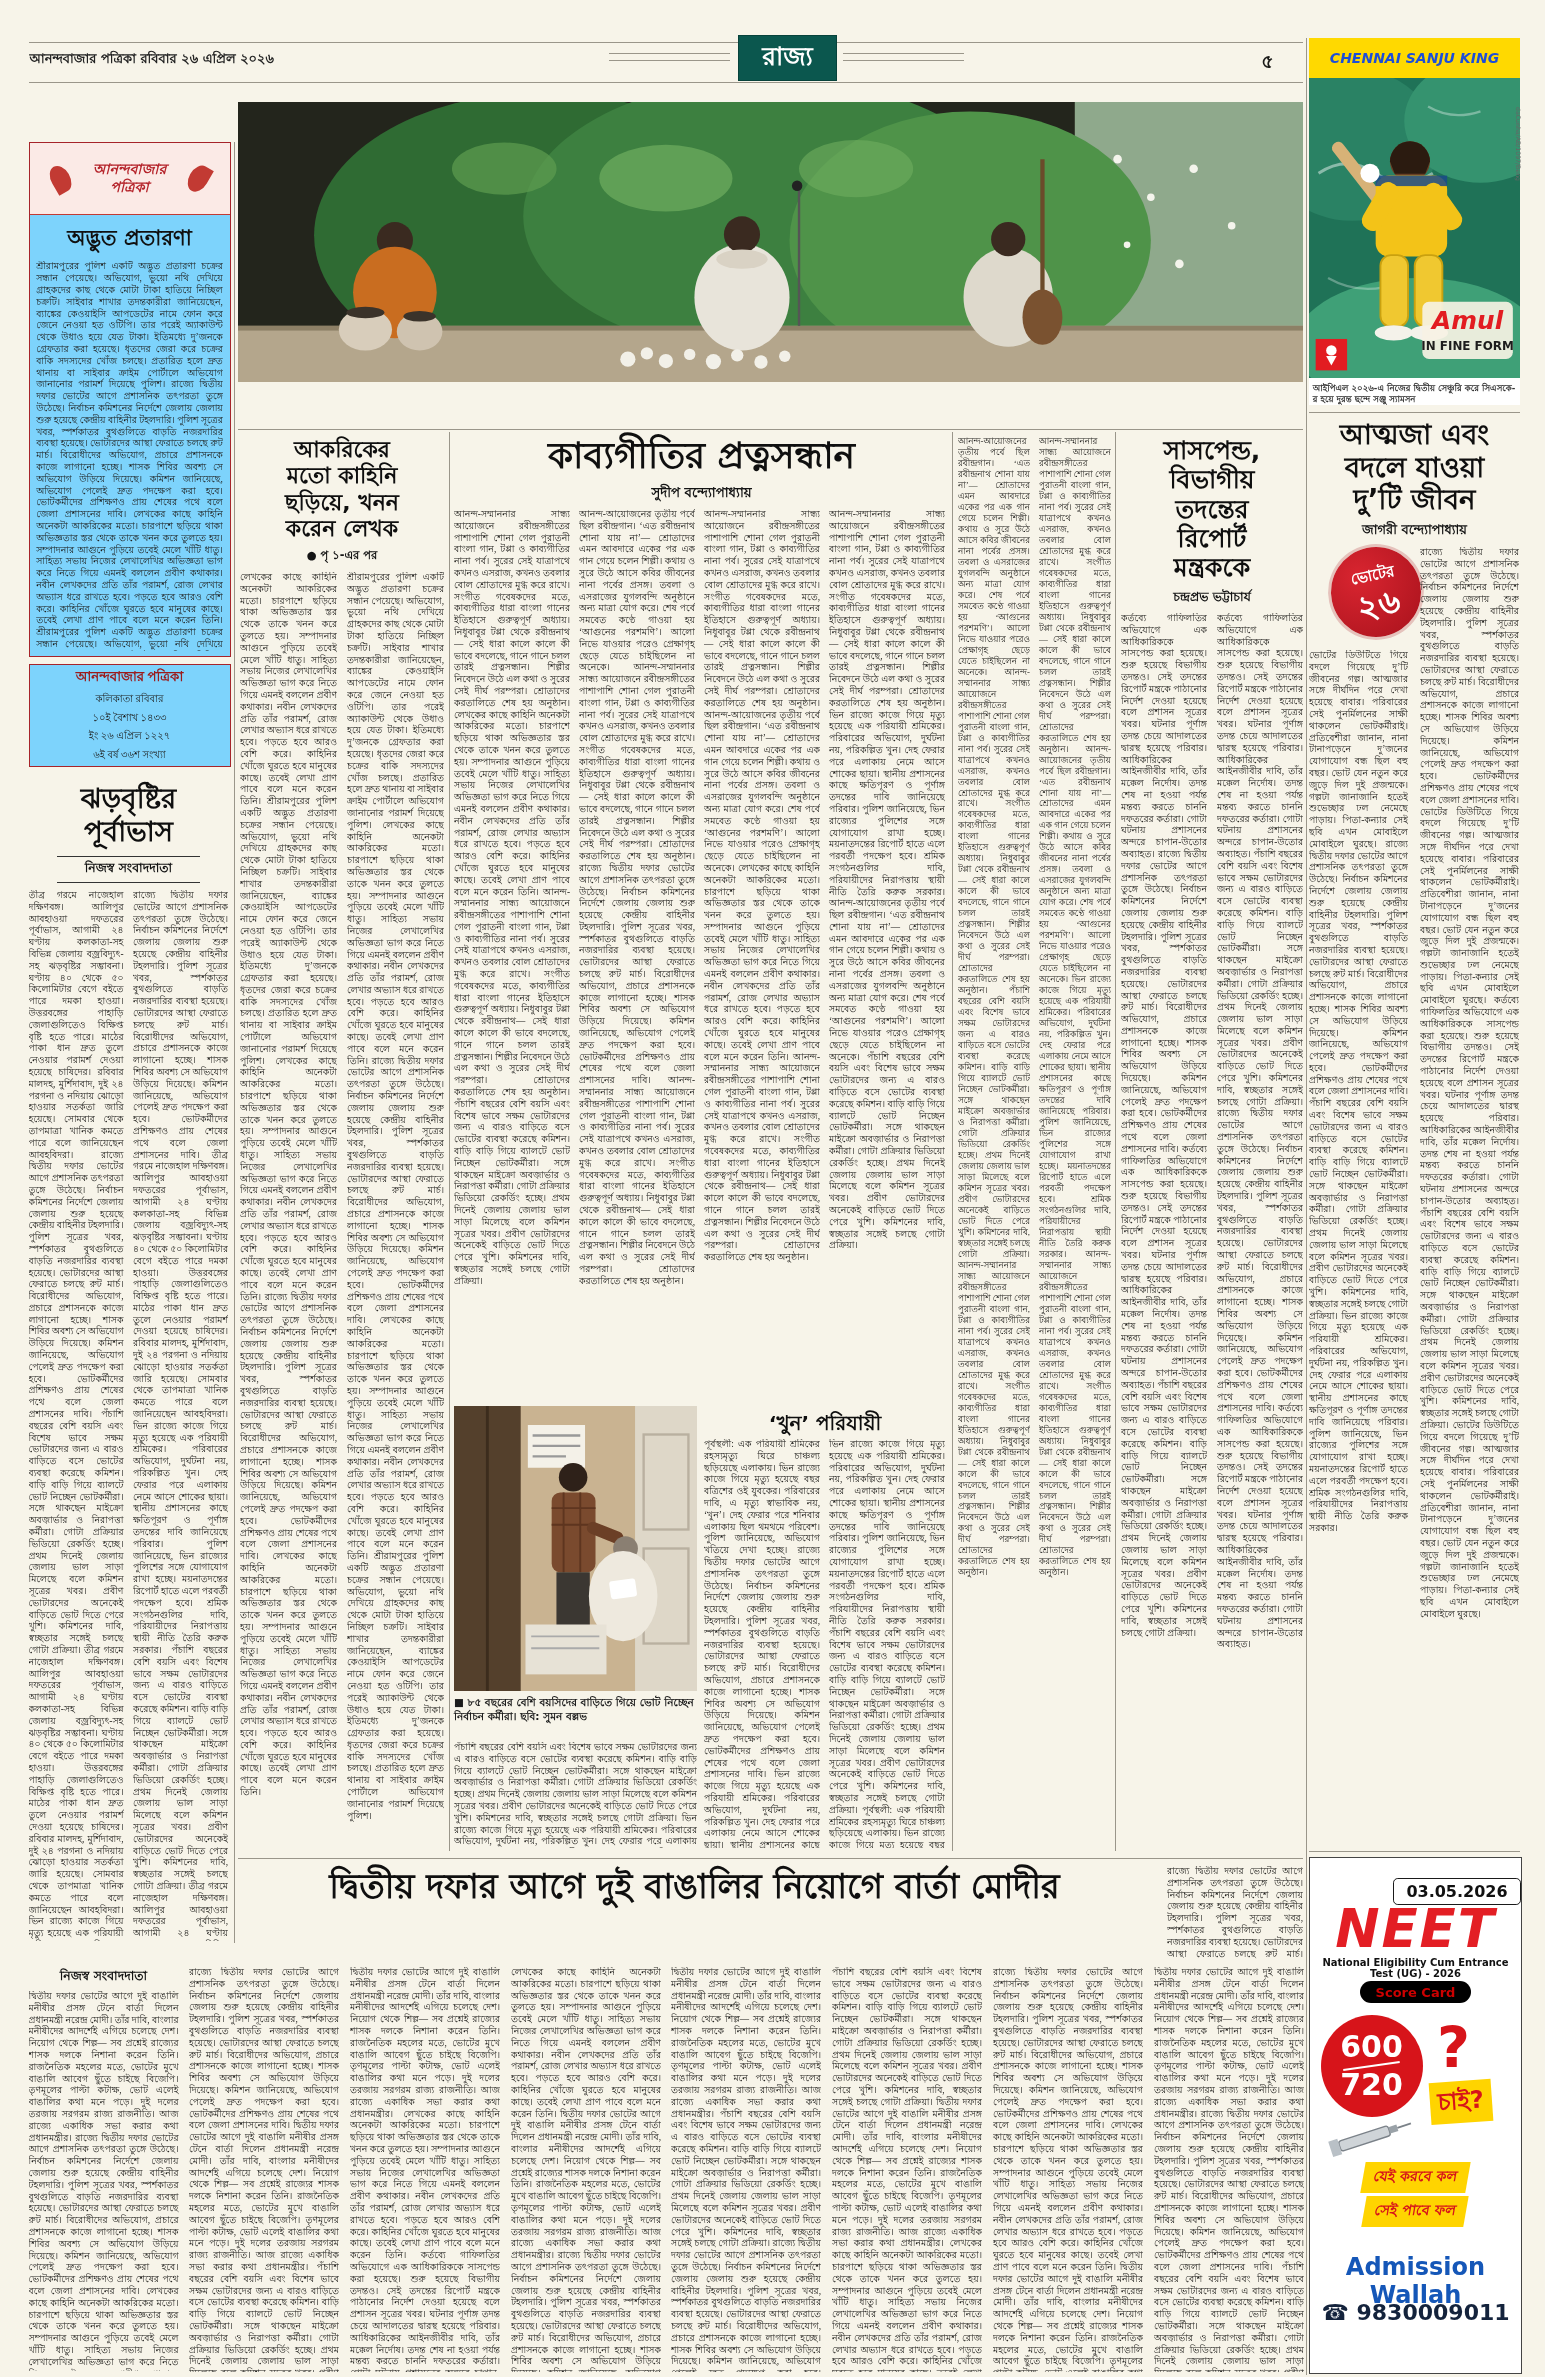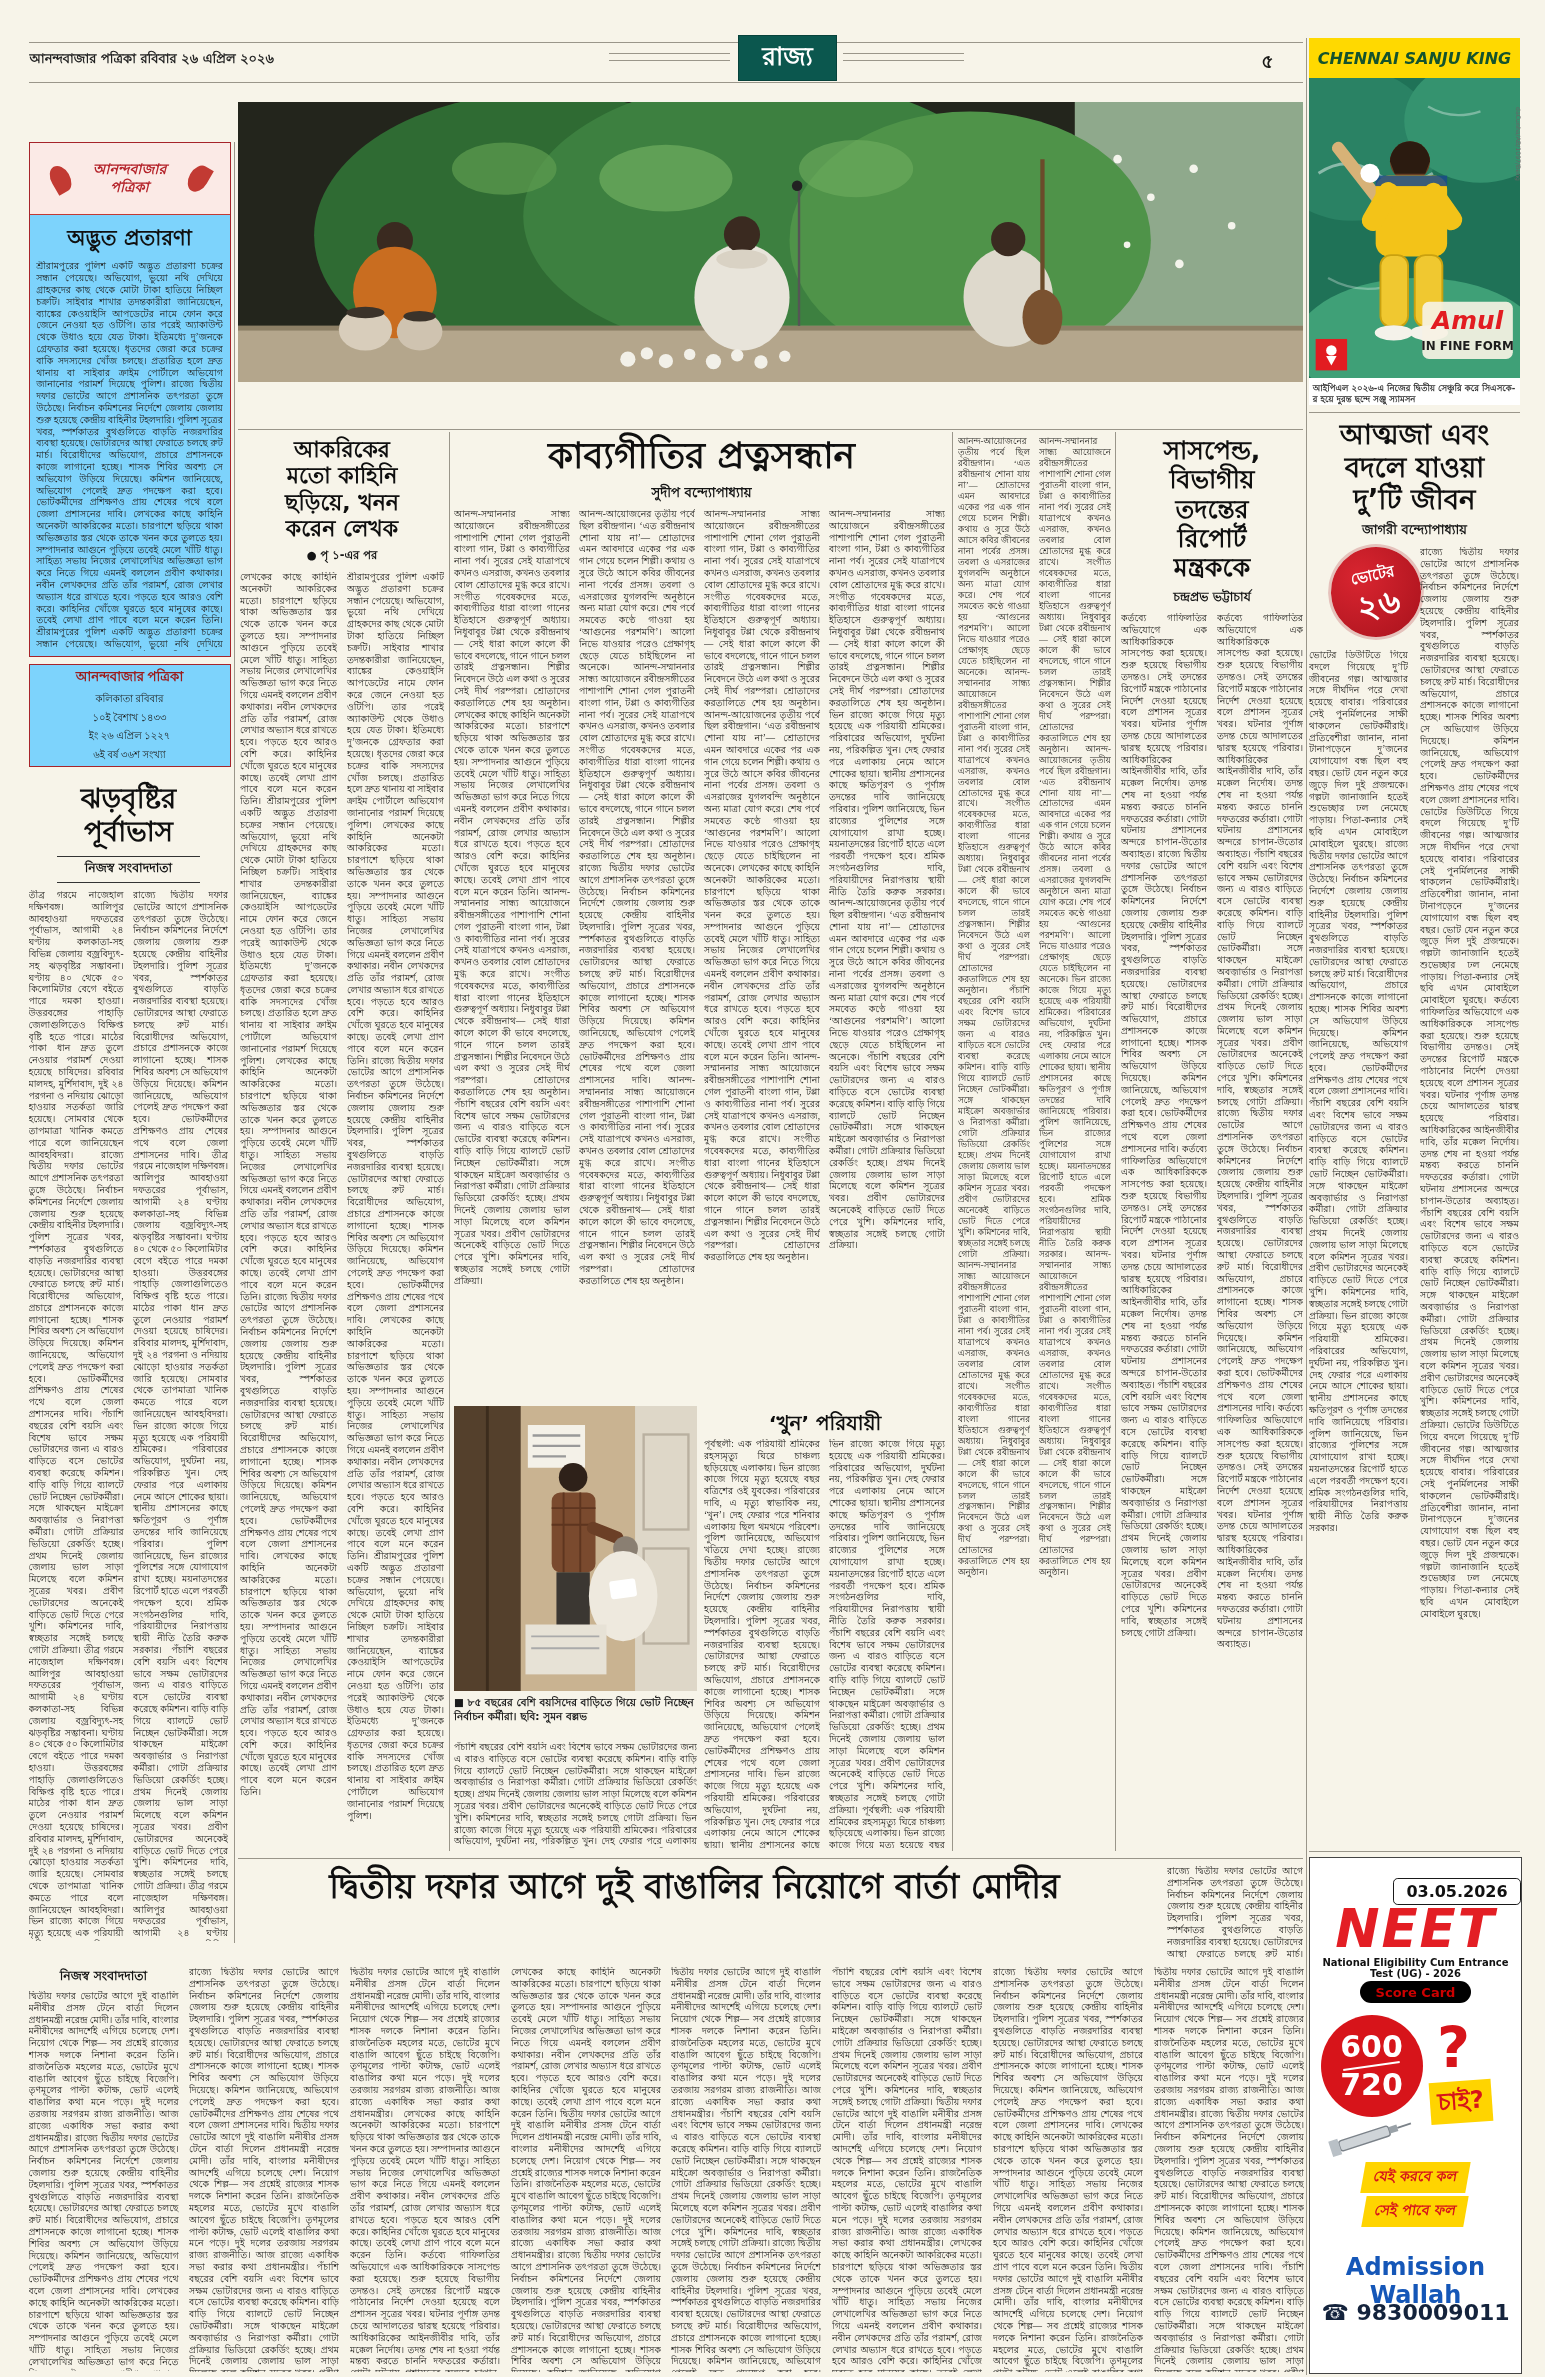--- a/index.html
+++ b/index.html
@@ -30,21 +30,21 @@
   <div class="hr" style="left:609px;top:60px;width:121px;"></div>
   <div class="hr" style="left:843px;top:53px;width:121px;"></div>
   <div class="hr" style="left:843px;top:60px;width:121px;"></div>
   <div class="section-tag" style="left:738px;top:35px;width:97px;height:44px;">
     <span>রাজ্য</span>
   </div>
   <div style="position:absolute;left:1246px;top:47px;width:43px;text-align:center;font-size:19px;font-weight:bold;font-family:'DejaVu Sans',sans-serif;">৫</div>
   <div class="hr" style="left:28.5px;top:82px;width:1274px;"></div>
 
   <div style="position:absolute;left:1309px;top:38px;width:211px;height:367px;background:#fff;">
-    <div style="height:40px;background:#ffd900;display:flex;align-items:center;justify-content:center;font-family:'DejaVu Sans',sans-serif;font-weight:bold;font-style:italic;font-size:16px;color:#14532d;">CHENNAI SANJU KING</div>
+    <div style="height:40px;background:#ffd900;display:flex;align-items:center;justify-content:center;font-family:'DejaVu Sans',sans-serif;font-weight:bold;font-style:italic;font-size:14px;color:#1d4ed8;">CHENNAI SANJU KING</div>
     <svg width="211" height="300" viewBox="0 0 443 630" preserveAspectRatio="none">
       <rect width="443" height="630" fill="#1f7257"></rect>
       <ellipse cx="90" cy="140" rx="180" ry="160" fill="#2a8264"></ellipse>
       <ellipse cx="360" cy="90" rx="160" ry="130" fill="#35936f"></ellipse>
       <ellipse cx="230" cy="560" rx="260" ry="140" fill="#3fa077"></ellipse>
       <path d="M20,200 q60,-40 120,0 t120,0" stroke="#ffffff" stroke-opacity="0.45" stroke-width="6" fill="none"></path>
       <path d="M250,60 q50,30 110,10" stroke="#ffffff" stroke-opacity="0.35" stroke-width="5" fill="none"></path>
       <path d="M40,420 q70,40 150,10" stroke="#ffffff" stroke-opacity="0.3" stroke-width="5" fill="none"></path>
       <g>
         <rect x="96" y="118" width="26" height="180" rx="12" fill="#d7b277" transform="rotate(-38 109 208)"></rect>

